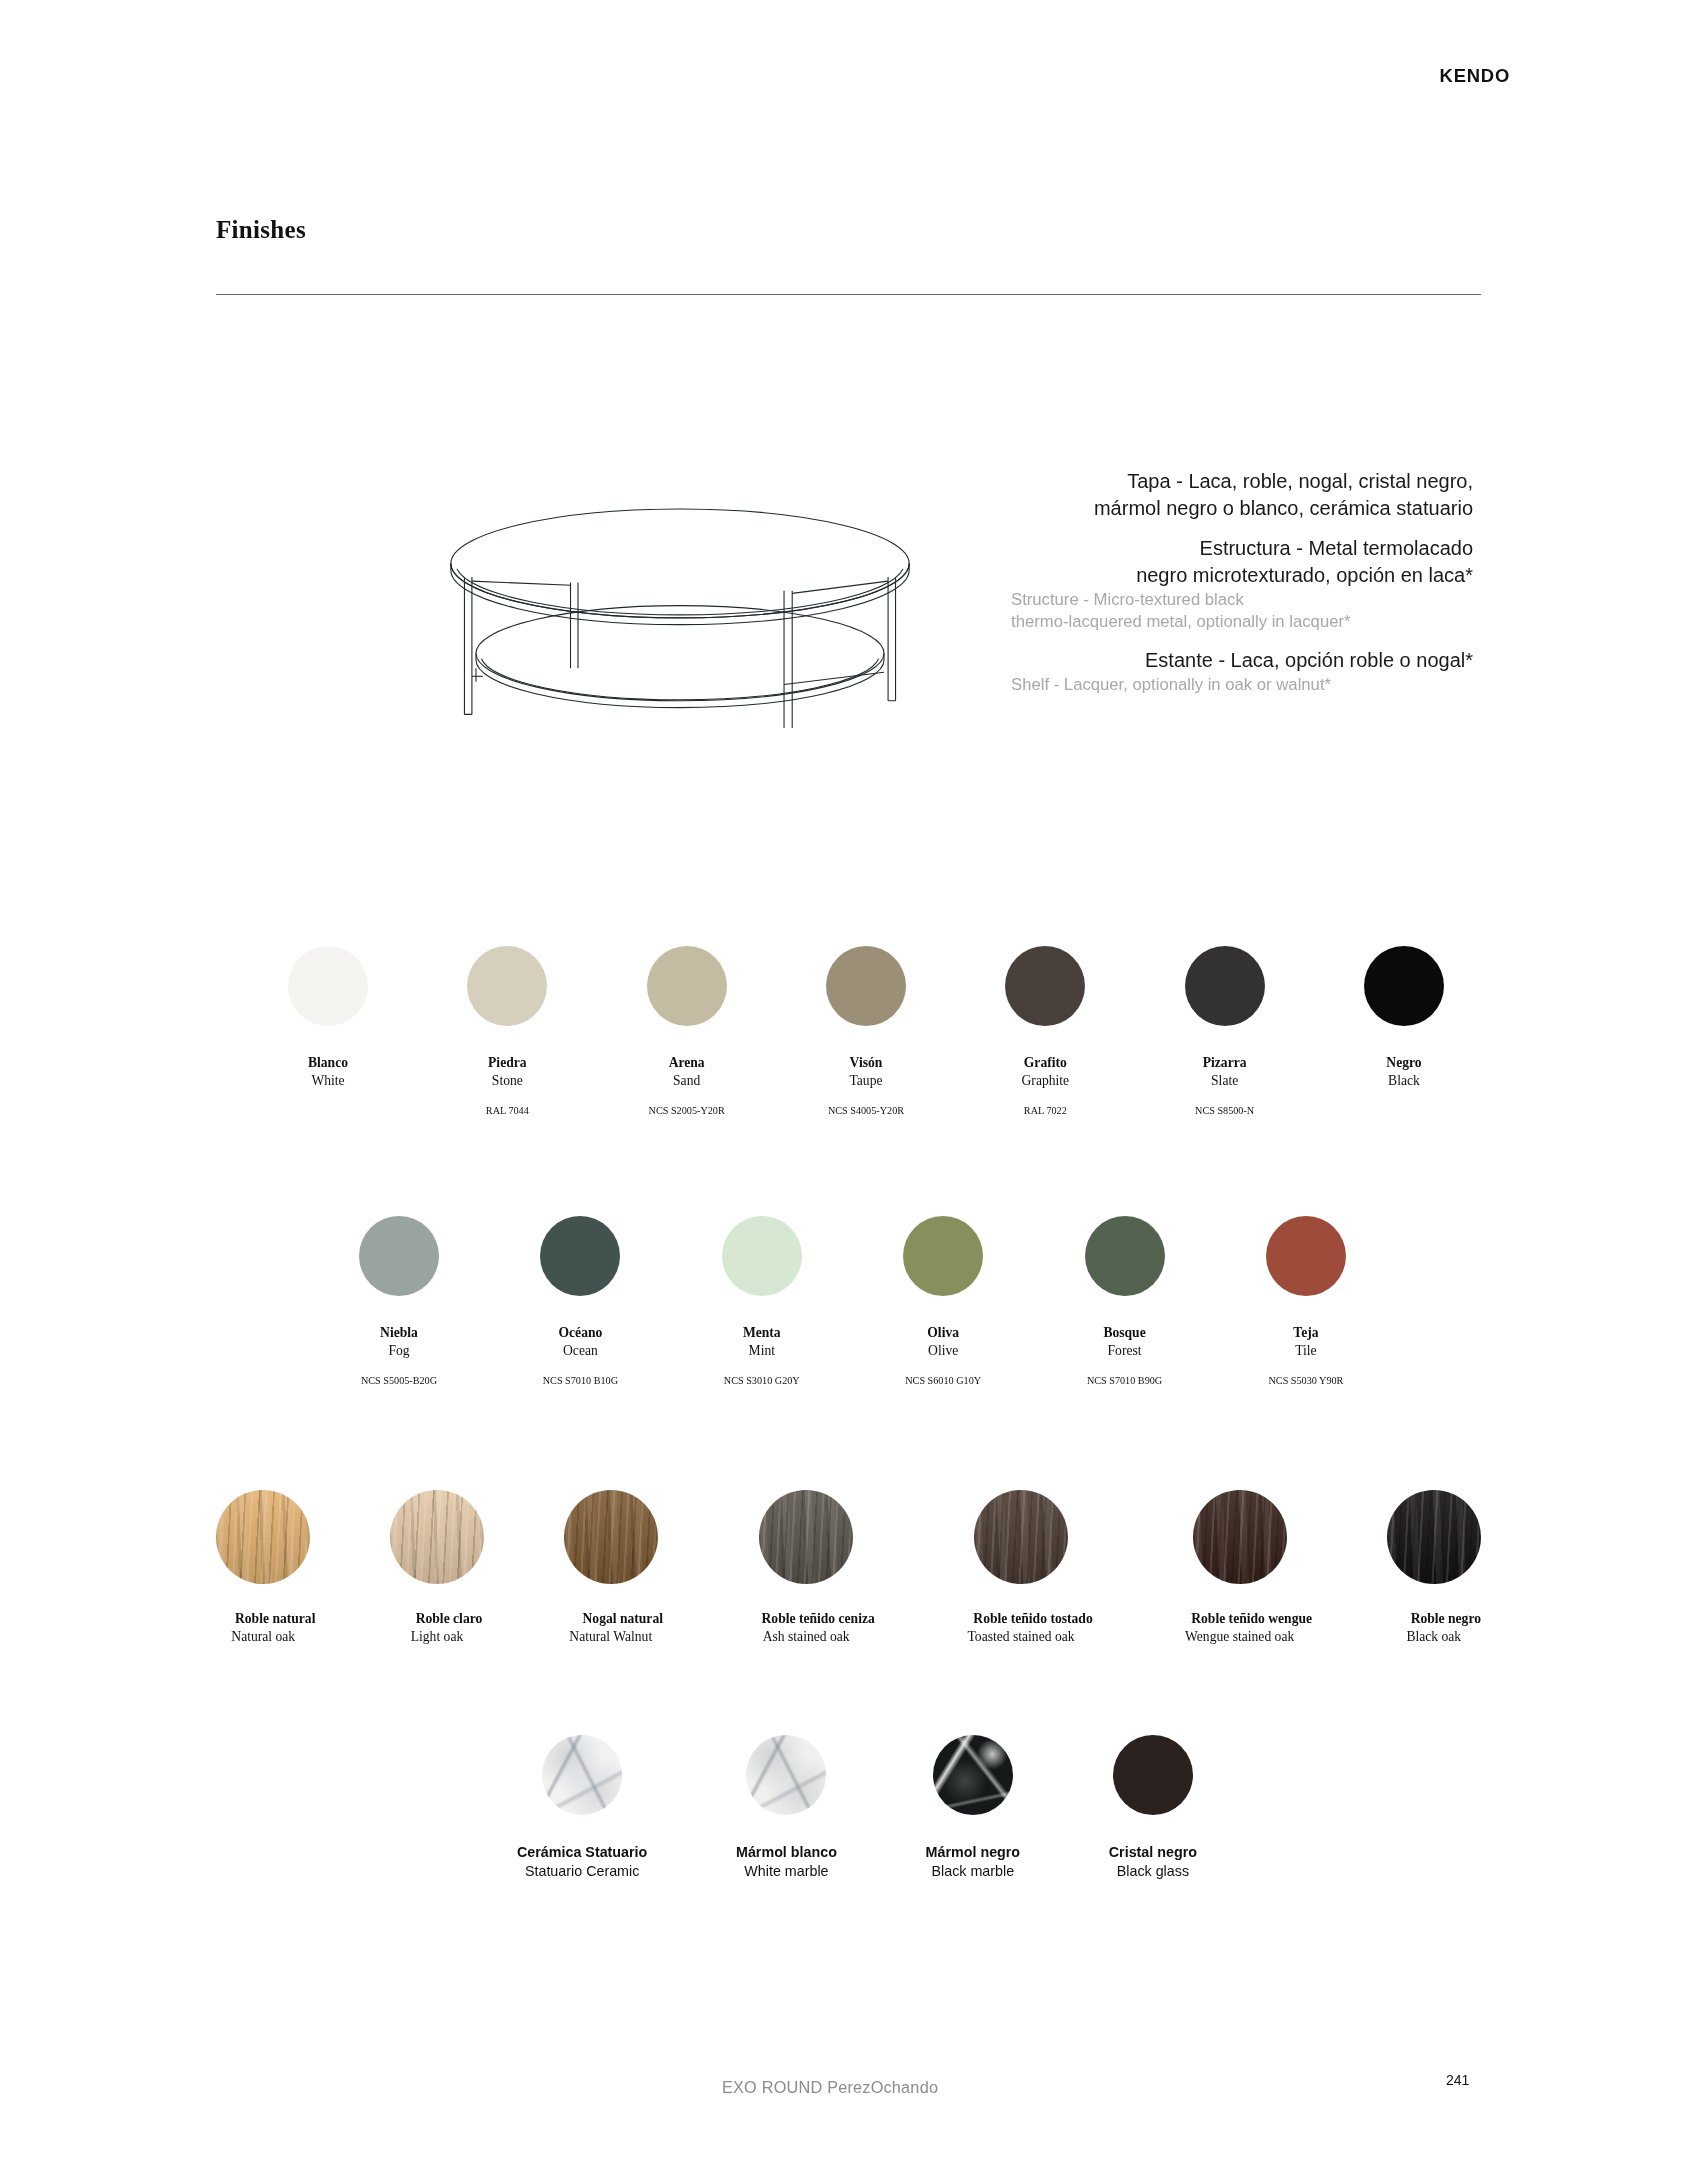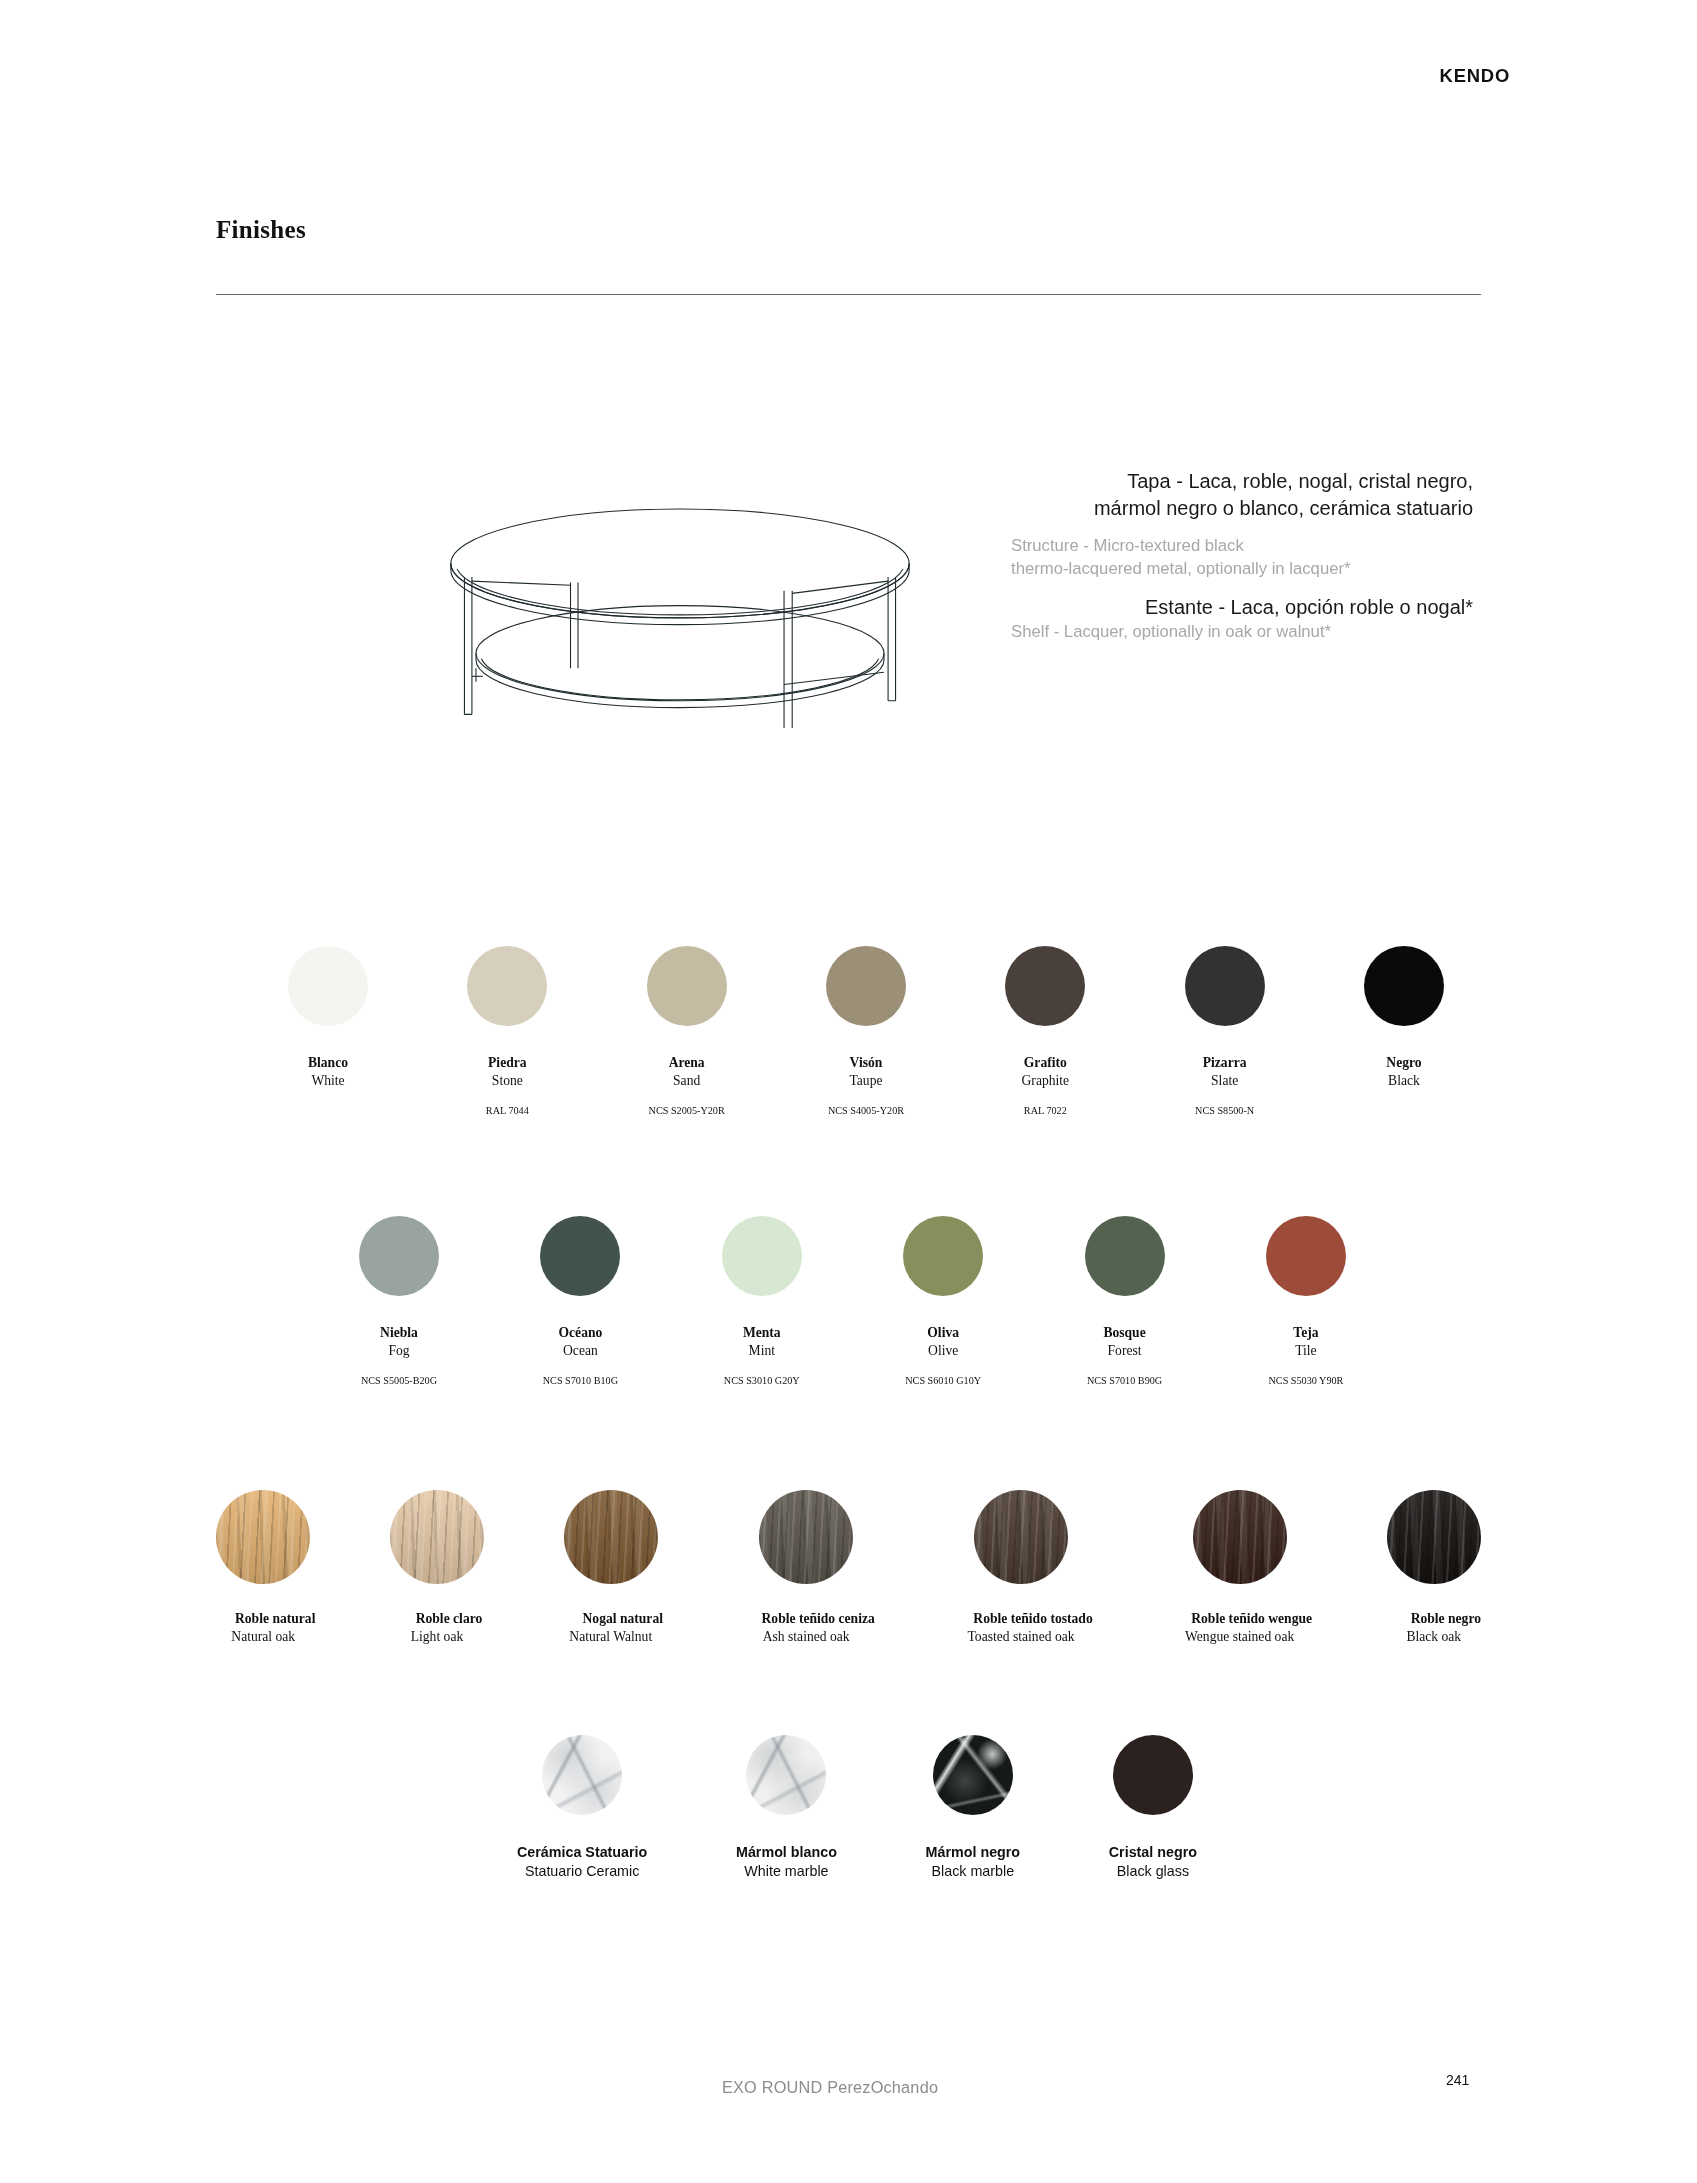--- a/index.html
+++ b/index.html
@@ -196,20 +196,22 @@
     <path d="M100 262 L100 282"></path>
   </svg>
 </div>
 
 <div class="specs">
   <div class="spec-group">
     <div class="spec-es">Tapa - Laca, roble, nogal, cristal negro,
 mármol negro o blanco, cerámica statuario</div>
   </div>
   <div class="spec-group">
+    <div class="spec-es">Estructura - Metal termolacado
+negro microtexturado, opción en laca*</div>
     <div class="spec-en">Structure - Micro-textured black
 thermo-lacquered metal, optionally in lacquer*</div>
   </div>
   <div class="spec-group">
     <div class="spec-es">Estante - Laca, opción roble o nogal*</div>
     <div class="spec-en">Shelf - Lacquer, optionally in oak or walnut*</div>
   </div>
 </div>
 
 <div class="swatch-row row-lacquer" id="row-0" style="left:288px; top:946px; width:1156px; justify-content:space-between;">

